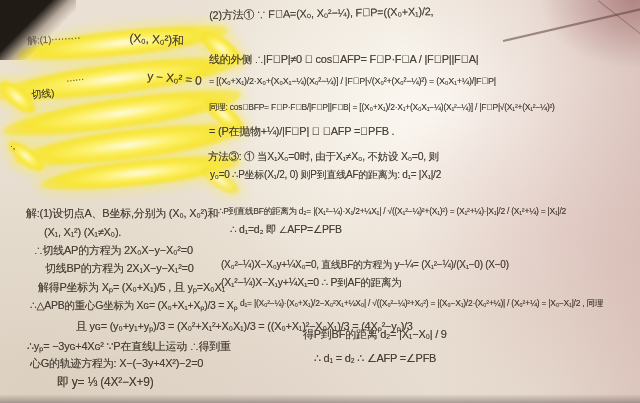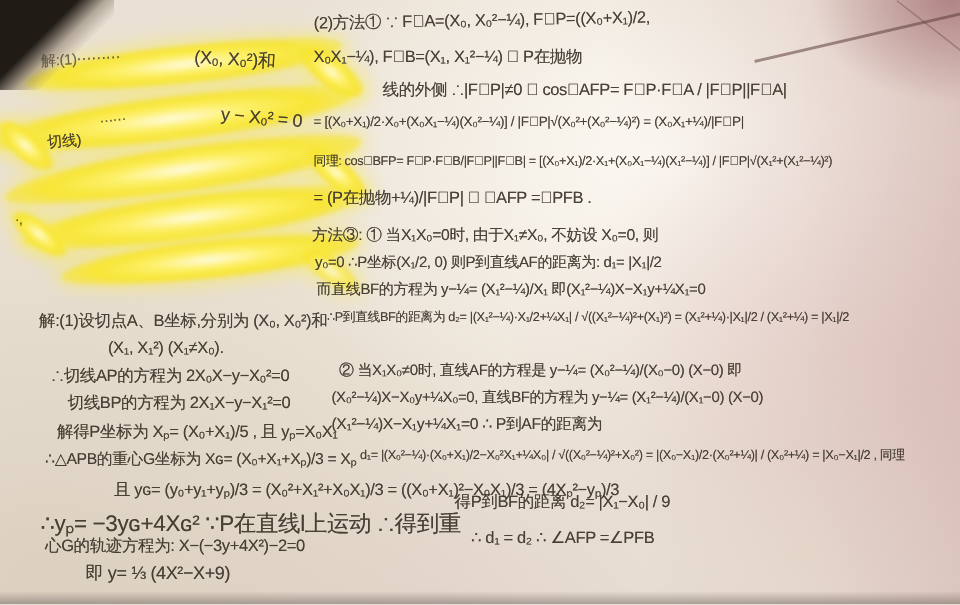--- a/index.html
+++ b/index.html
@@ -72,42 +72,40 @@
   </div>
 
   <div class="ink-layer">
       <span class="ink" style="left: 27px; top: 34px; font-size: 10px; transform: rotate(-3deg); opacity: 0.7;">解:(1)⋯⋯⋯</span>
       <span class="ink" style="left: 130px; top: 30px; font-size: 12px; transform: rotate(3deg);">(X₀, X₀²)和</span>
       <span class="ink" style="left: 148px; top: 69px; font-size: 12px; transform: rotate(5deg);">y − X₀² = 0</span>
       <span class="ink" style="left: 66px; top: 76px; font-size: 9px; transform: rotate(-6deg); opacity: 0.75;">⋯⋯</span>
       <span class="ink" style="left: 31px; top: 88px; font-size: 10px; transform: rotate(-4deg);">切线)</span>
       <span class="ink" style="left: 10px; top: 141px; font-size: 9px; opacity: 0.8;">·,</span>
       <span class="ink" style="left: 209px; top: 8px; font-size: 11px; transform: rotate(-1deg);">(2)方法① ∵ F⃗A=(X₀, X₀²−¼), F⃗P=((X₀+X₁)/2,</span>
-      <span class="ink" style="left: 209px; top: 30px; font-size: 11px;">X₀X₁−¼), F⃗B=(X₁, X₁²−¼)  ∵ P在抛物</span>
-      <span class="ink" style="left: 209px; top: 52px; font-size: 11px; margin-left: 46px;">线的外侧 ∴|F⃗P|≠0  ∴ cos∠AFP= F⃗P·F⃗A / |F⃗P||F⃗A|</span>
+      <span class="ink" style="left: 209px; top: 52px; font-size: 11px;">线的外侧 ∴|F⃗P|≠0  ∴ cos∠AFP= F⃗P·F⃗A / |F⃗P||F⃗A|</span>
       <span class="ink" style="left: 209px; top: 76px; font-size: 9px;">= [(X₀+X₁)/2·X₀+(X₀X₁−¼)(X₀²−¼)] / |F⃗P|√(X₀²+(X₀²−¼)²) = (X₀X₁+¼)/|F⃗P|</span>
       <span class="ink" style="left: 209px; top: 102px; font-size: 8.5px;">同理: cos∠BFP= F⃗P·F⃗B/|F⃗P||F⃗B| = [(X₀+X₁)/2·X₁+(X₀X₁−¼)(X₁²−¼)] / |F⃗P|√(X₁²+(X₁²−¼)²)</span>
       <span class="ink" style="left: 209px; top: 124px; font-size: 11px;">= (P在抛物+¼)/|F⃗P|    ∴ ∠AFP =∠PFB .</span>
       <span class="ink" style="left: 208px; top: 150px; font-size: 10.5px;">方法③: ① 当X₁X₀=0时, 由于X₁≠X₀, 不妨设 X₀=0, 则</span>
       <span class="ink" style="left: 210px; top: 168px; font-size: 10px;">y₀=0 ∴P坐标(X₁/2, 0) 则P到直线AF的距离为: d₁= |X₁|/2</span>
-      <span class="ink" style="left: 211px; top: 186px; font-size: 10px;">而直线BF的方程为 y−¼= (X₁²−¼)/X₁  即(X₁²−¼)X−X₁y+¼X₁=0</span>
       <span class="ink" style="left: 218px; top: 206px; font-size: 8.5px;">∴P到直线BF的距离为 d₂= |(X₁²−¼)·X₁/2+¼X₁| / √((X₁²−¼)²+(X₁)²) = (X₁²+¼)·|X₁|/2 / (X₁²+¼) = |X₁|/2</span>
-      <span class="ink" style="left: 226px; top: 240px; font-size: 10px;">② 当X₁X₀≠0时, 直线AF的方程是 y−¼= (X₀²−¼)/(X₀−0) (X−0) 即</span>
+      <span class="ink" style="left: 230px; top: 223px; font-size: 10.5px;">∴ d₁=d₂  即 ∠AFP=∠PFB</span>
       <span class="ink" style="left: 221px; top: 258px; font-size: 10px;">(X₀²−¼)X−X₀y+¼X₀=0, 直线BF的方程为 y−¼= (X₁²−¼)/(X₁−0) (X−0)</span>
       <span class="ink" style="left: 221px; top: 276px; font-size: 10.5px;">(X₁²−¼)X−X₁y+¼X₁=0  ∴ P到AF的距离为</span>
       <span class="ink" style="left: 240px; top: 298px; font-size: 8.5px;">d₁= |(X₀²−¼)·(X₀+X₁)/2−X₀²X₁+¼X₀| / √((X₀²−¼)²+X₀²) = |(X₀−X₁)/2·(X₀²+¼)| / (X₀²+¼) = |X₀−X₁|/2 , 同理</span>
       <span class="ink" style="left: 303px; top: 327px; font-size: 11px;">得P到BF的距离 d₂= |X₁−X₀| / 9</span>
       <span class="ink" style="left: 314px; top: 352px; font-size: 11px;">∴ d₁ = d₂   ∴ ∠AFP =∠PFB</span>
       <span class="ink" style="left: 26px; top: 206px; font-size: 11px;">解:(1)设切点A、B坐标,分别为 (X₀, X₀²)和</span>
-      <span class="ink" style="left: 44px; top: 226px; font-size: 11px; margin-left: 28px;">(X₁, X₁²) (X₁≠X₀).</span>
+      <span class="ink" style="left: 44px; top: 226px; font-size: 11px;">(X₁, X₁²) (X₁≠X₀).</span>
       <span class="ink" style="left: 34px; top: 243px; font-size: 11px;">∴切线AP的方程为 2X₀X−y−X₀²=0</span>
       <span class="ink" style="left: 45px; top: 261px; font-size: 11px;">切线BP的方程为 2X₁X−y−X₁²=0</span>
       <span class="ink" style="left: 38px; top: 279px; font-size: 11px;">解得P坐标为 Xₚ= (X₀+X₁)/5 , 且 yₚ=X₀X₁</span>
       <span class="ink" style="left: 30px; top: 298px; font-size: 10.5px;">∴△APB的重心G坐标为 Xɢ= (X₀+X₁+Xₚ)/3 = Xₚ</span>
       <span class="ink" style="left: 36px; top: 318px; font-size: 11px; margin-left: 40px;">且 yɢ= (y₀+y₁+yₚ)/3 = (X₀²+X₁²+X₀X₁)/3 = ((X₀+X₁)²−X₀X₁)/3 = (4Xₚ²−yₚ)/3</span>
-      <span class="ink" style="left: 27px; top: 338px; font-size: 15px;">∴yₚ= −3yɢ+4Xɢ²   ∵P在直线l上运动 ∴得到重</span>
+      <span class="ink" style="left: 27px; top: 338px; font-size: 11px;">∴yₚ= −3yɢ+4Xɢ²   ∵P在直线l上运动 ∴得到重</span>
       <span class="ink" style="left: 30px; top: 356px; font-size: 11px;">心G的轨迹方程为: X−(−3y+4X²)−2=0</span>
       <span class="ink" style="left: 57px; top: 374px; font-size: 12px;">即 y= ⅓ (4X²−X+9)</span>
     </div>
 
   <div class="corner-dark"></div>
   <div class="bottom-shade"></div>
 </div>
 
 </body></html>

